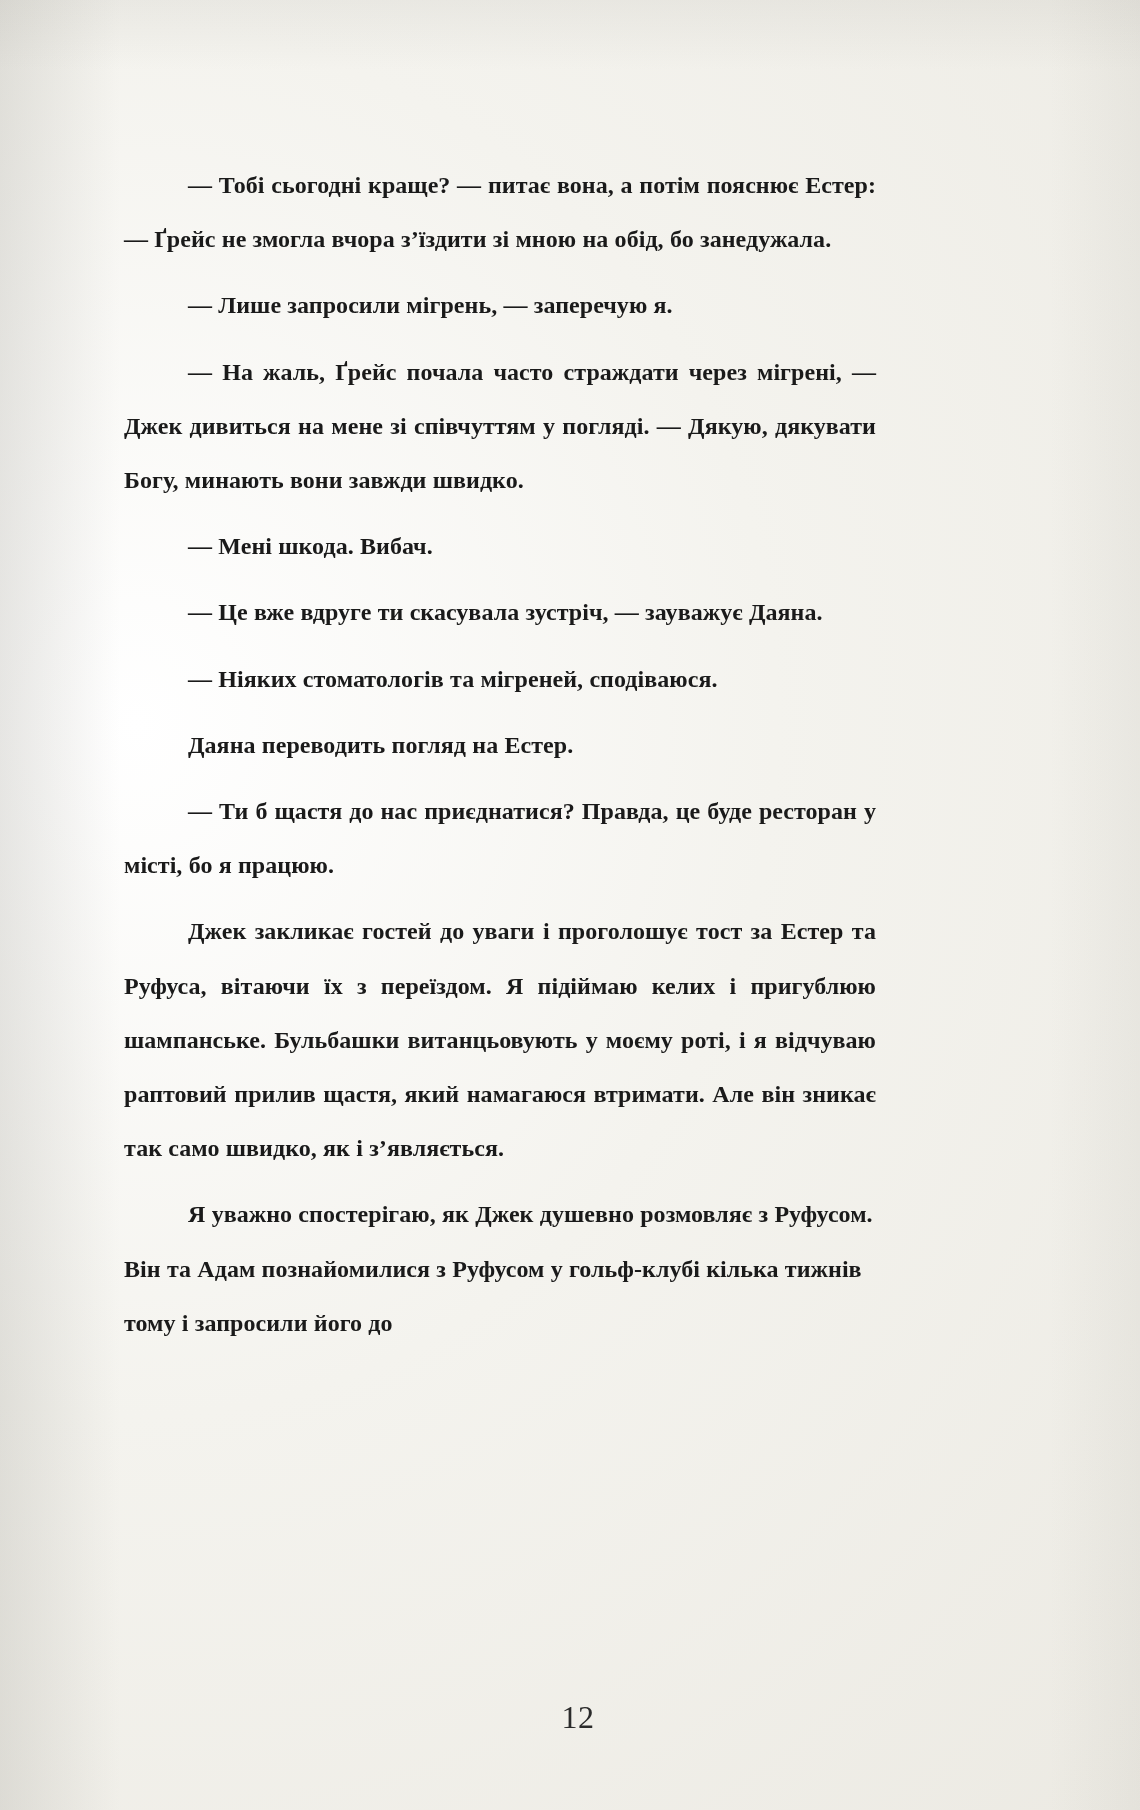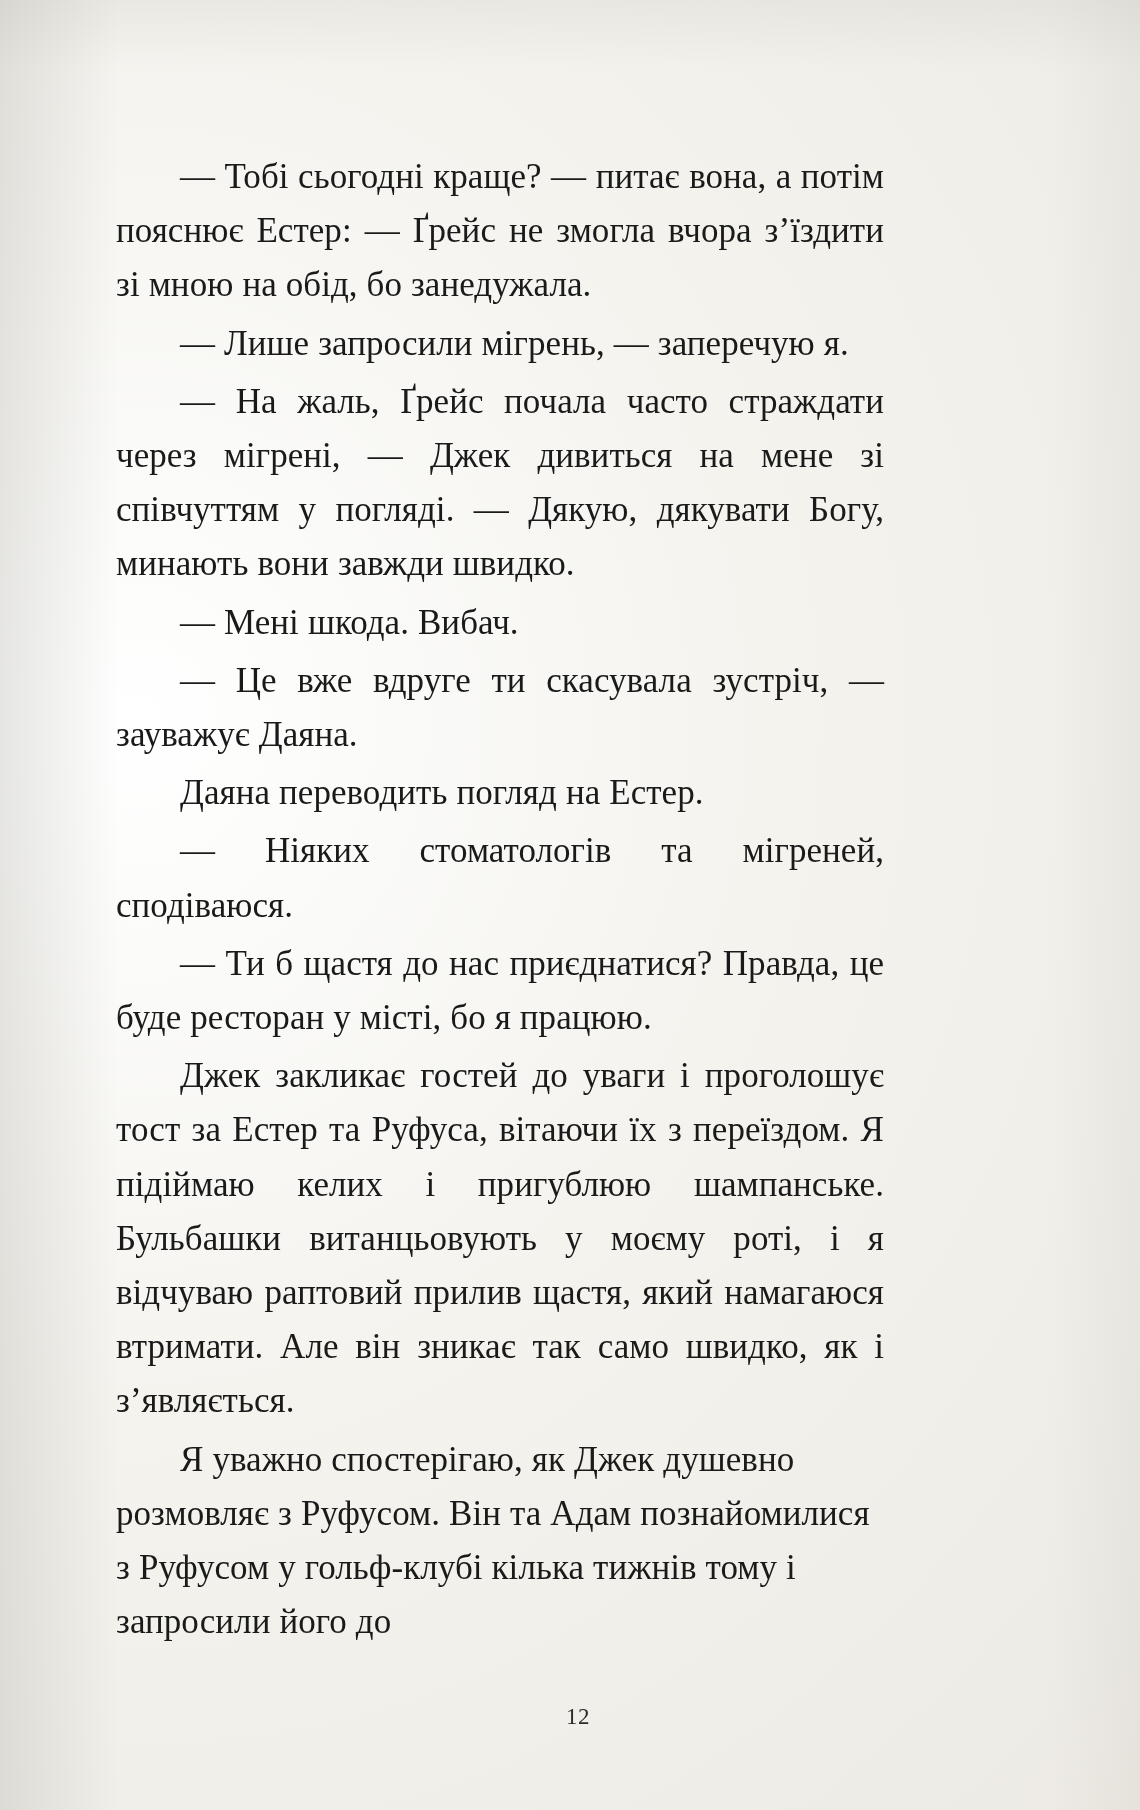--- a/index.html
+++ b/index.html
@@ -55,62 +55,63 @@
   }
 
   .text-block {
     position: absolute;
     left: 112px;
     top: 146px;
     width: 776px;
   }
 
   .para {
-    margin: 4px;
-    font-size: 35px;
+    margin: 12px;
+    font-size: 24px;
     line-height: 54.2px;
     text-align: justify;
     text-indent: 64px;
     letter-spacing: 0.05px;
     word-spacing: 0.2px;
+    font-weight: bold;
     -webkit-font-smoothing: antialiased;
   }
   .para:last-child {
     text-align: left;
   }
 
   .page-number {
     position: absolute;
     left: 16px;
     right: 0;
     top: 1700px;
     text-align: center;
-    font-size: 23px;
+    font-size: 32px;
     line-height: 34px;
     color: #2b2b2b;
     letter-spacing: 0.5px;
   }
 </style>
 </head>
 <body>
 
 <div class="page">
 
   <div class="gutter-shade"></div>
   <div class="edge-shade-right"></div>
   <div class="edge-shade-top"></div>
 
   <div class="text-block">
     <p class="para">— Тобі сьогодні краще? — питає вона, а потім пояснює Естер: — Ґрейс не змогла вчора з’їздити зі мною на обід, бо занедужала.</p>
     <p class="para">— Лише запросили мігрень, — заперечую я.</p>
     <p class="para">— На жаль, Ґрейс почала часто страждати через мігрені, — Джек дивиться на мене зі співчуттям у погляді. — Дякую, дякувати Богу, минають вони завжди швидко.</p>
     <p class="para">— Мені шкода. Вибач.</p>
     <p class="para">— Це вже вдруге ти скасувала зустріч, — зауважує Даяна.</p>
+    <p class="para">— Ніяких стоматологів та мігреней, сподіваюся.</p>
     <p class="para">Даяна переводить погляд на Естер.</p>
-    <p class="para">— Ніяких стоматологів та мігреней, сподіваюся.</p>
     <p class="para">— Ти б щастя до нас приєднатися? Правда, це буде ресторан у місті, бо я працюю.</p>
     <p class="para">Джек закликає гостей до уваги і проголошує тост за Естер та Руфуса, вітаючи їх з переїздом. Я підіймаю келих і пригублюю шампанське. Бульбашки витанцьовують у моєму роті, і я відчуваю раптовий прилив щастя, який намагаюся втримати. Але він зникає так само швидко, як і з’являється.</p>
     <p class="para">Я уважно спостерігаю, як Джек душевно розмовляє з Руфусом. Він та Адам познайомилися з Руфусом у гольф-клубі кілька тижнів тому і запросили його до</p>
   </div>
 
   <div class="page-number">12</div>
 
 </div>
 
 </body></html>

